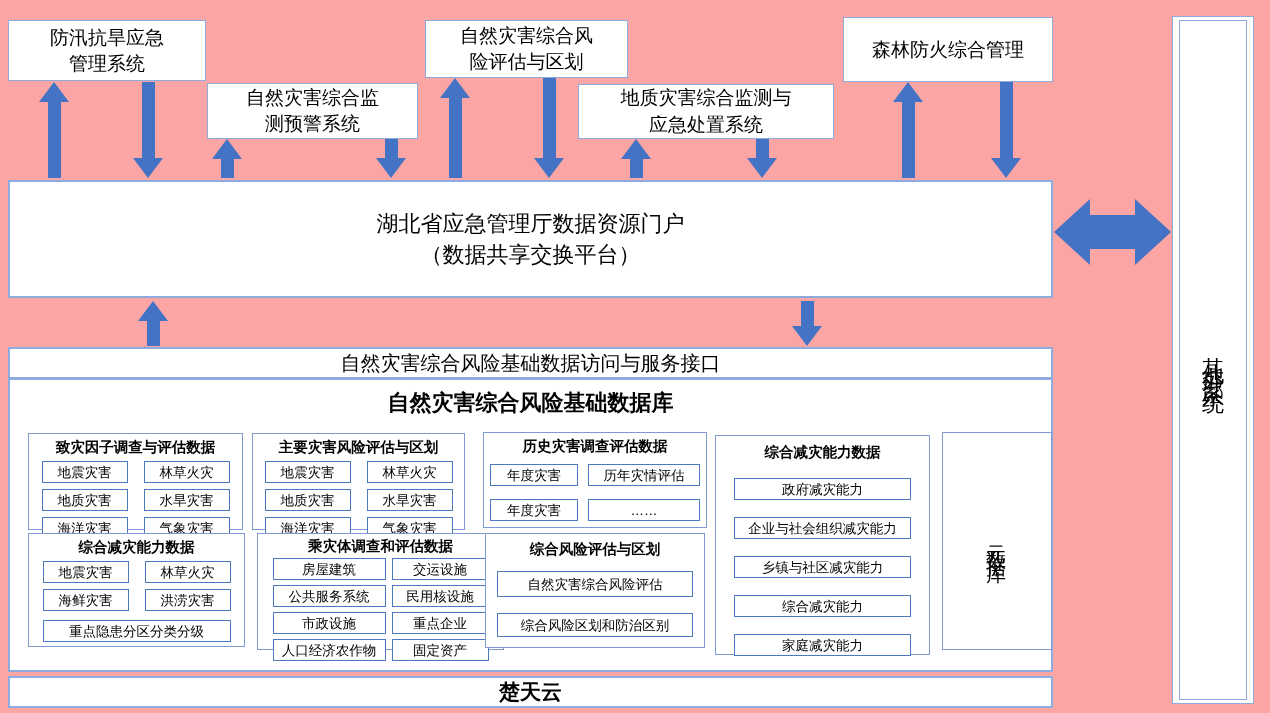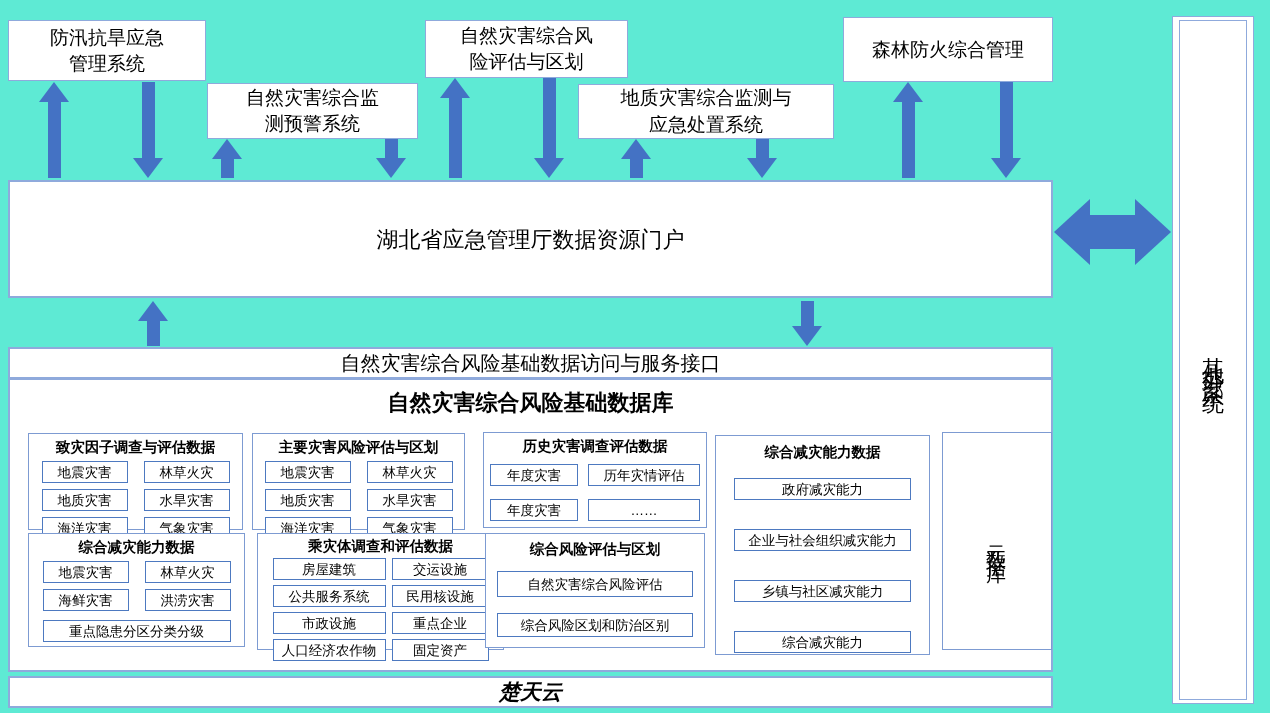--- a/index.html
+++ b/index.html
@@ -3,21 +3,21 @@
 <meta charset="utf-8">
 <style>
   :root{
     --accent:#4472C4;
     --border-light:#8FAADC;
     --border-mid:#7d9bd2;
     --border-chip:#4d79c0;
   }
   html,body{margin:0;padding:0;background:#fff;}
   body{font-family:"Liberation Sans", sans-serif;color:#000;}
-  #canvas{position:relative;width:1270px;height:713px;background:#5eead4;overflow:hidden;}
+  #canvas{position:relative;width:1270px;height:713px;background:#fca5a5;overflow:hidden;}
 
   .box{position:absolute;background:#fff;border:1.5px solid var(--border-light);box-sizing:border-box;}
   .center{display:flex;flex-direction:column;align-items:center;justify-content:center;text-align:center;}
 
   .top-sys{font-size:19px;line-height:26px;}
   .portal{font-size:22px;font-weight:normal;line-height:31px;border-width:2px;}
   .iface{font-size:20px;border-width:2px;}
   .dbbox{border-width:2px;}
   .db-title{position:absolute;left:8px;top:388px;width:1045px;text-align:center;font-size:22px;font-weight:bold;}
   .cloud{font-size:21px;font-weight:600;border-width:2px;}
@@ -111,20 +111,21 @@
       <i class="head"></i>
       <i class="shaft"></i>
     </div>
   <div class="arrow down" style="left:991px;top:82px;height:96px;">
       <i class="shaft"></i>
       <i class="head"></i>
     </div>
 
   <div class="box center portal" style="left:8px;top:180px;width:1045px;height:118px;">
     <div>湖北省应急管理厅数据资源门户</div>
+    <div>（数据共享交换平台）</div>
   </div>
 
   <div class="harrow" style="left:1054px;top:199px;width:117px;height:66px;">
     <i class="hheadL"></i>
     <i class="hshaft"></i>
     <i class="hheadR"></i>
   </div>
 
   <div class="box" style="left:1172px;top:16px;width:82px;height:688px;border-width:1.5px;">
     <div style="position:absolute;left:6px;top:3px;right:6px;bottom:3px;border:1.5px solid var(--border-light);display:flex;align-items:center;justify-content:center;">
@@ -177,21 +178,21 @@
     <div class="grid2c">
       <div class="chip">年度灾害</div>
       <div class="chip">历年灾情评估</div>
       <div class="chip">年度灾害</div>
       <div class="chip">……</div>
     </div>
   </div>
 
   <div class="subbox" style="left:715px;top:435px;width:215px;height:220px;">
     <div class="sb-title" style="margin-top:7px;">综合减灾能力数据</div>
-    <div class="stack" style="gap:29px;margin-top:12px;">
+    <div class="stack" style="gap:17px;margin-top:12px;">
       <div class="chip" style="width:177px;">政府减灾能力</div>
       <div class="chip" style="width:177px;">企业与社会组织减灾能力</div>
       <div class="chip" style="width:177px;">乡镇与社区减灾能力</div>
       <div class="chip" style="width:177px;">综合减灾能力</div>
       <div class="chip" style="width:177px;">家庭减灾能力</div>
     </div>
   </div>
 
   <div class="subbox center" style="left:942px;top:432px;width:110px;height:218px;justify-content:center;">
     <div class="vtext" style="font-size:20px;letter-spacing:6px;">元数据库</div>
@@ -223,17 +224,17 @@
   </div>
 
   <div class="subbox" style="left:485px;top:533px;width:220px;height:115px;">
     <div class="sb-title" style="margin-top:6px;">综合风险评估与区划</div>
     <div class="stack" style="gap:16px;margin-top:8px;">
       <div class="chip" style="width:196px;height:26px;">自然灾害综合风险评估</div>
       <div class="chip" style="width:196px;height:24px;">综合风险区划和防治区别</div>
     </div>
   </div>
 
-  <div class="box center cloud" style="left:8px;top:676px;width:1045px;height:32px;font-style:italic;">
+  <div class="box center cloud" style="left:8px;top:676px;width:1045px;height:32px;">
     <div>楚天云</div>
   </div>
 
 </div>
 
 </body></html>

